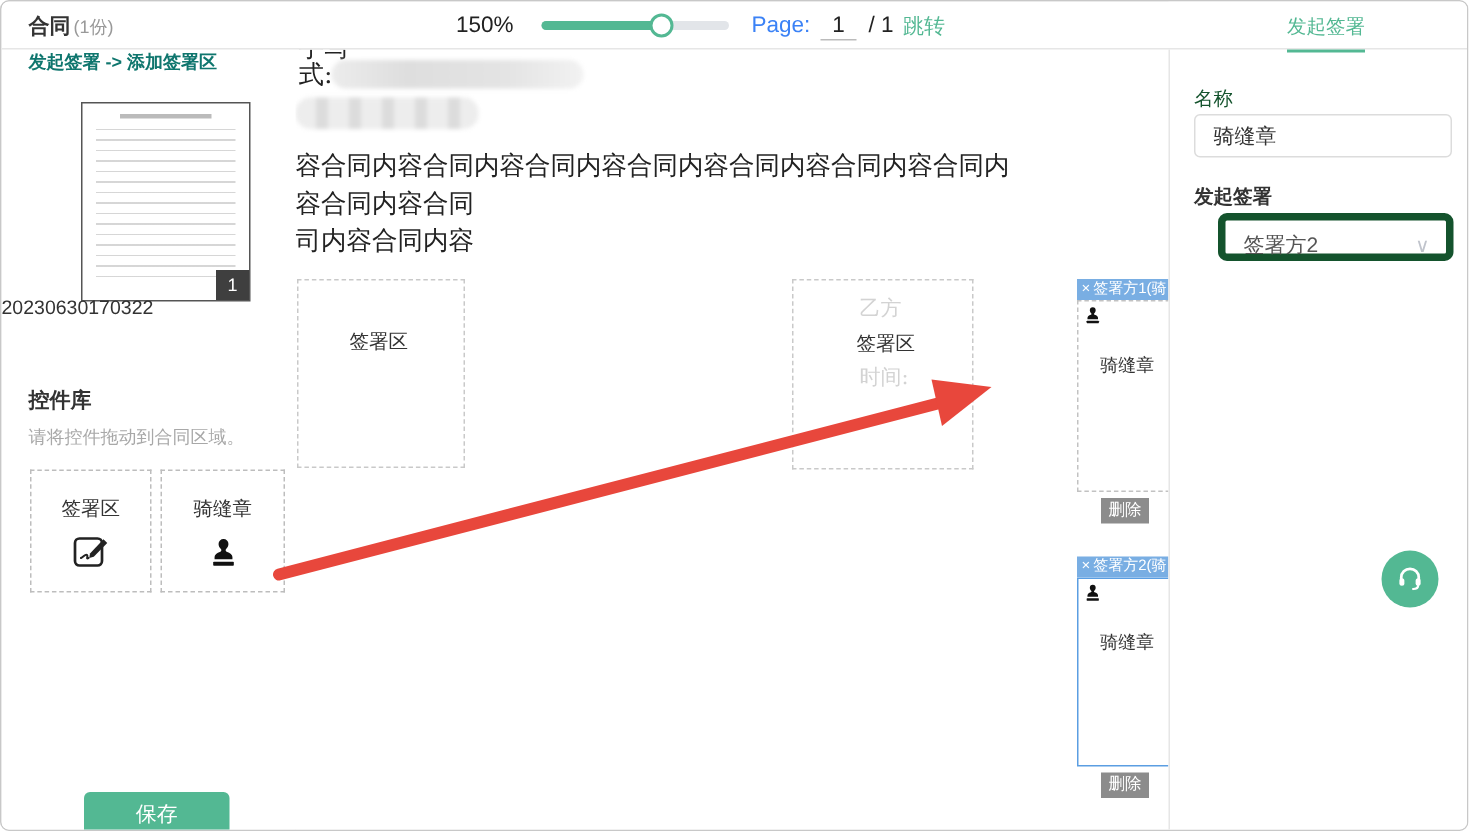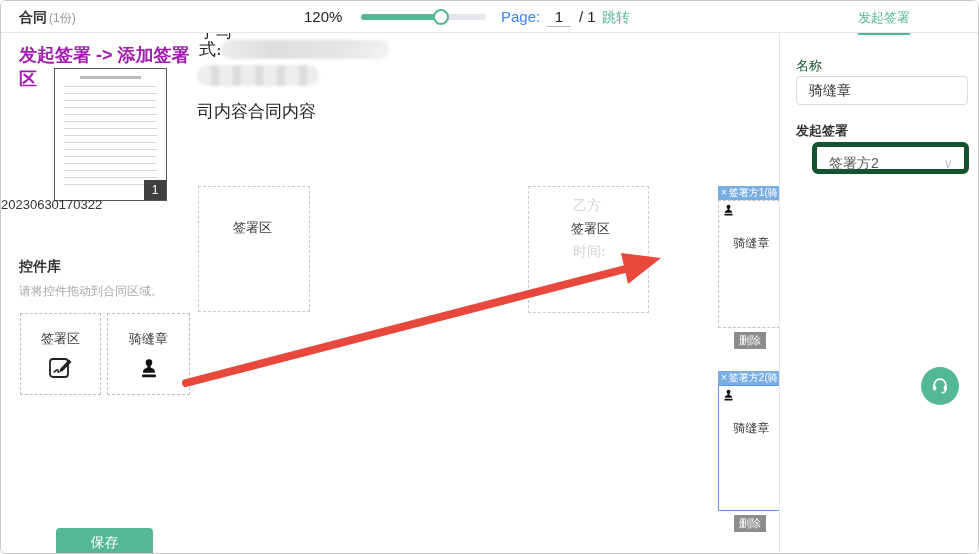--- a/index.html
+++ b/index.html
@@ -15,21 +15,21 @@
   .slider-fill { position:absolute; left:0; top:0; height:6px; width:80px; border-radius:3px; background:#53b893; }
   .slider-handle { position:absolute; left:72px; top:-5px; width:16px; height:16px; border-radius:50%; background:#fff; border:2px solid #53b893; }
   .tb-page-label { position:absolute; left:500px; top:7px; font-size:15px; color:#3b82f6; }
   .page-input { position:absolute; left:546px; top:6px; width:24px; height:20px; border:none; border-bottom:1px solid #bbb; font-size:15px; text-align:center; color:#222; background:transparent; outline:none; font-family:"Liberation Sans",sans-serif; }
   .tb-page-total { position:absolute; left:578px; top:7px; font-size:15px; color:#222; }
   .tb-jump { position:absolute; left:601px; top:8px; font-size:14px; color:#53b893; cursor:pointer; }
   .tb-settings { position:absolute; left:857px; top:8px; font-size:13px; color:#53b893; cursor:pointer; padding-bottom:6px; border-bottom:2px solid #53b893; }
 
   
   .sidebar { position:absolute; left:0; top:32px; width:196px; height:522px; background:#fff; }
-  .sb-heading { position:absolute; left:18px; top:10px; font-size:18px; font-weight:bold; color:#a21caf; }
+  .sb-heading { position:absolute; left:18px; top:0; font-size:12px; font-weight:bold; color:#0f766e; }
   .thumb { position:absolute; left:53px; top:35px; width:113px; height:133px; border:1px solid #555; background:#fff; cursor:pointer; }
   .thumb-lines { position:absolute; left:9px; right:9px; top:14px; bottom:14px;
       background:repeating-linear-gradient(#fff 0 3px, #cfcfcf 3px 4px, #fff 4px 7px); opacity:.85; }
   .thumb-title { position:absolute; left:25px; right:25px; top:7px; height:3px; background:#bbb; }
   .thumb-badge { position:absolute; right:0; bottom:0; width:22px; height:20px; background:#3f3f3f; color:#fff; font-size:12px; text-align:center; line-height:20px; }
   .thumb-caption { position:absolute; left:0; top:164px; width:196px; text-align:left; font-size:13px; color:#333; }
   .lib-title { position:absolute; left:18px; top:225px; font-size:14px; font-weight:bold; color:#333; }
   .lib-hint { position:absolute; left:18px; top:250px; font-size:12px; color:#a8a8a8; }
   .ctrl-box { position:absolute; top:280px; height:82px; border:1px dashed #bdbdbd; background:#fff; cursor:grab; text-align:center; }
   .ctrl-box.c1 { left:19px; width:81px; }
@@ -89,21 +89,21 @@
 </style>
 </head>
 <body>
 
 <div class="window">
 
   <div class="topbar">
     <div class="tb-title">
       <span>合同</span><span class="tb-title-suffix">(1份)</span>
     </div>
-    <div class="tb-zoom">120%</div>
+    <div class="tb-zoom">150%</div>
     <div class="slider">
       <div class="slider-fill"></div>
       <div class="slider-handle"></div>
     </div>
     <div class="tb-page-label">Page:</div>
     <input class="page-input" value="1" style="">
     <div class="tb-page-total">/ 1</div>
     <div class="tb-jump">跳转</div>
     <div class="tb-settings">发起签署</div>
   </div>
@@ -147,20 +147,21 @@
 
   <div class="main">
     <div class="clip-line doc-serif">
         <span>手写</span>
       </div>
     <div class="mode-line doc-serif">式:</div>
     <div class="redact r1"></div>
     <div class="redact r2"></div>
 
     <div class="paragraph doc-serif">
+      <div>容合同内容合同内容合同内容合同内容合同内容合同内容合同内容合同内容合同</div>
       <div>司内容合同内容</div>
     </div>
 
     <div class="dashbox d1">
       <div class="d1-label">签署区</div>
     </div>
 
     <div class="dashbox d2">
       <div class="ghost g1">乙方</div>
       <div class="d2-label">签署区</div>

